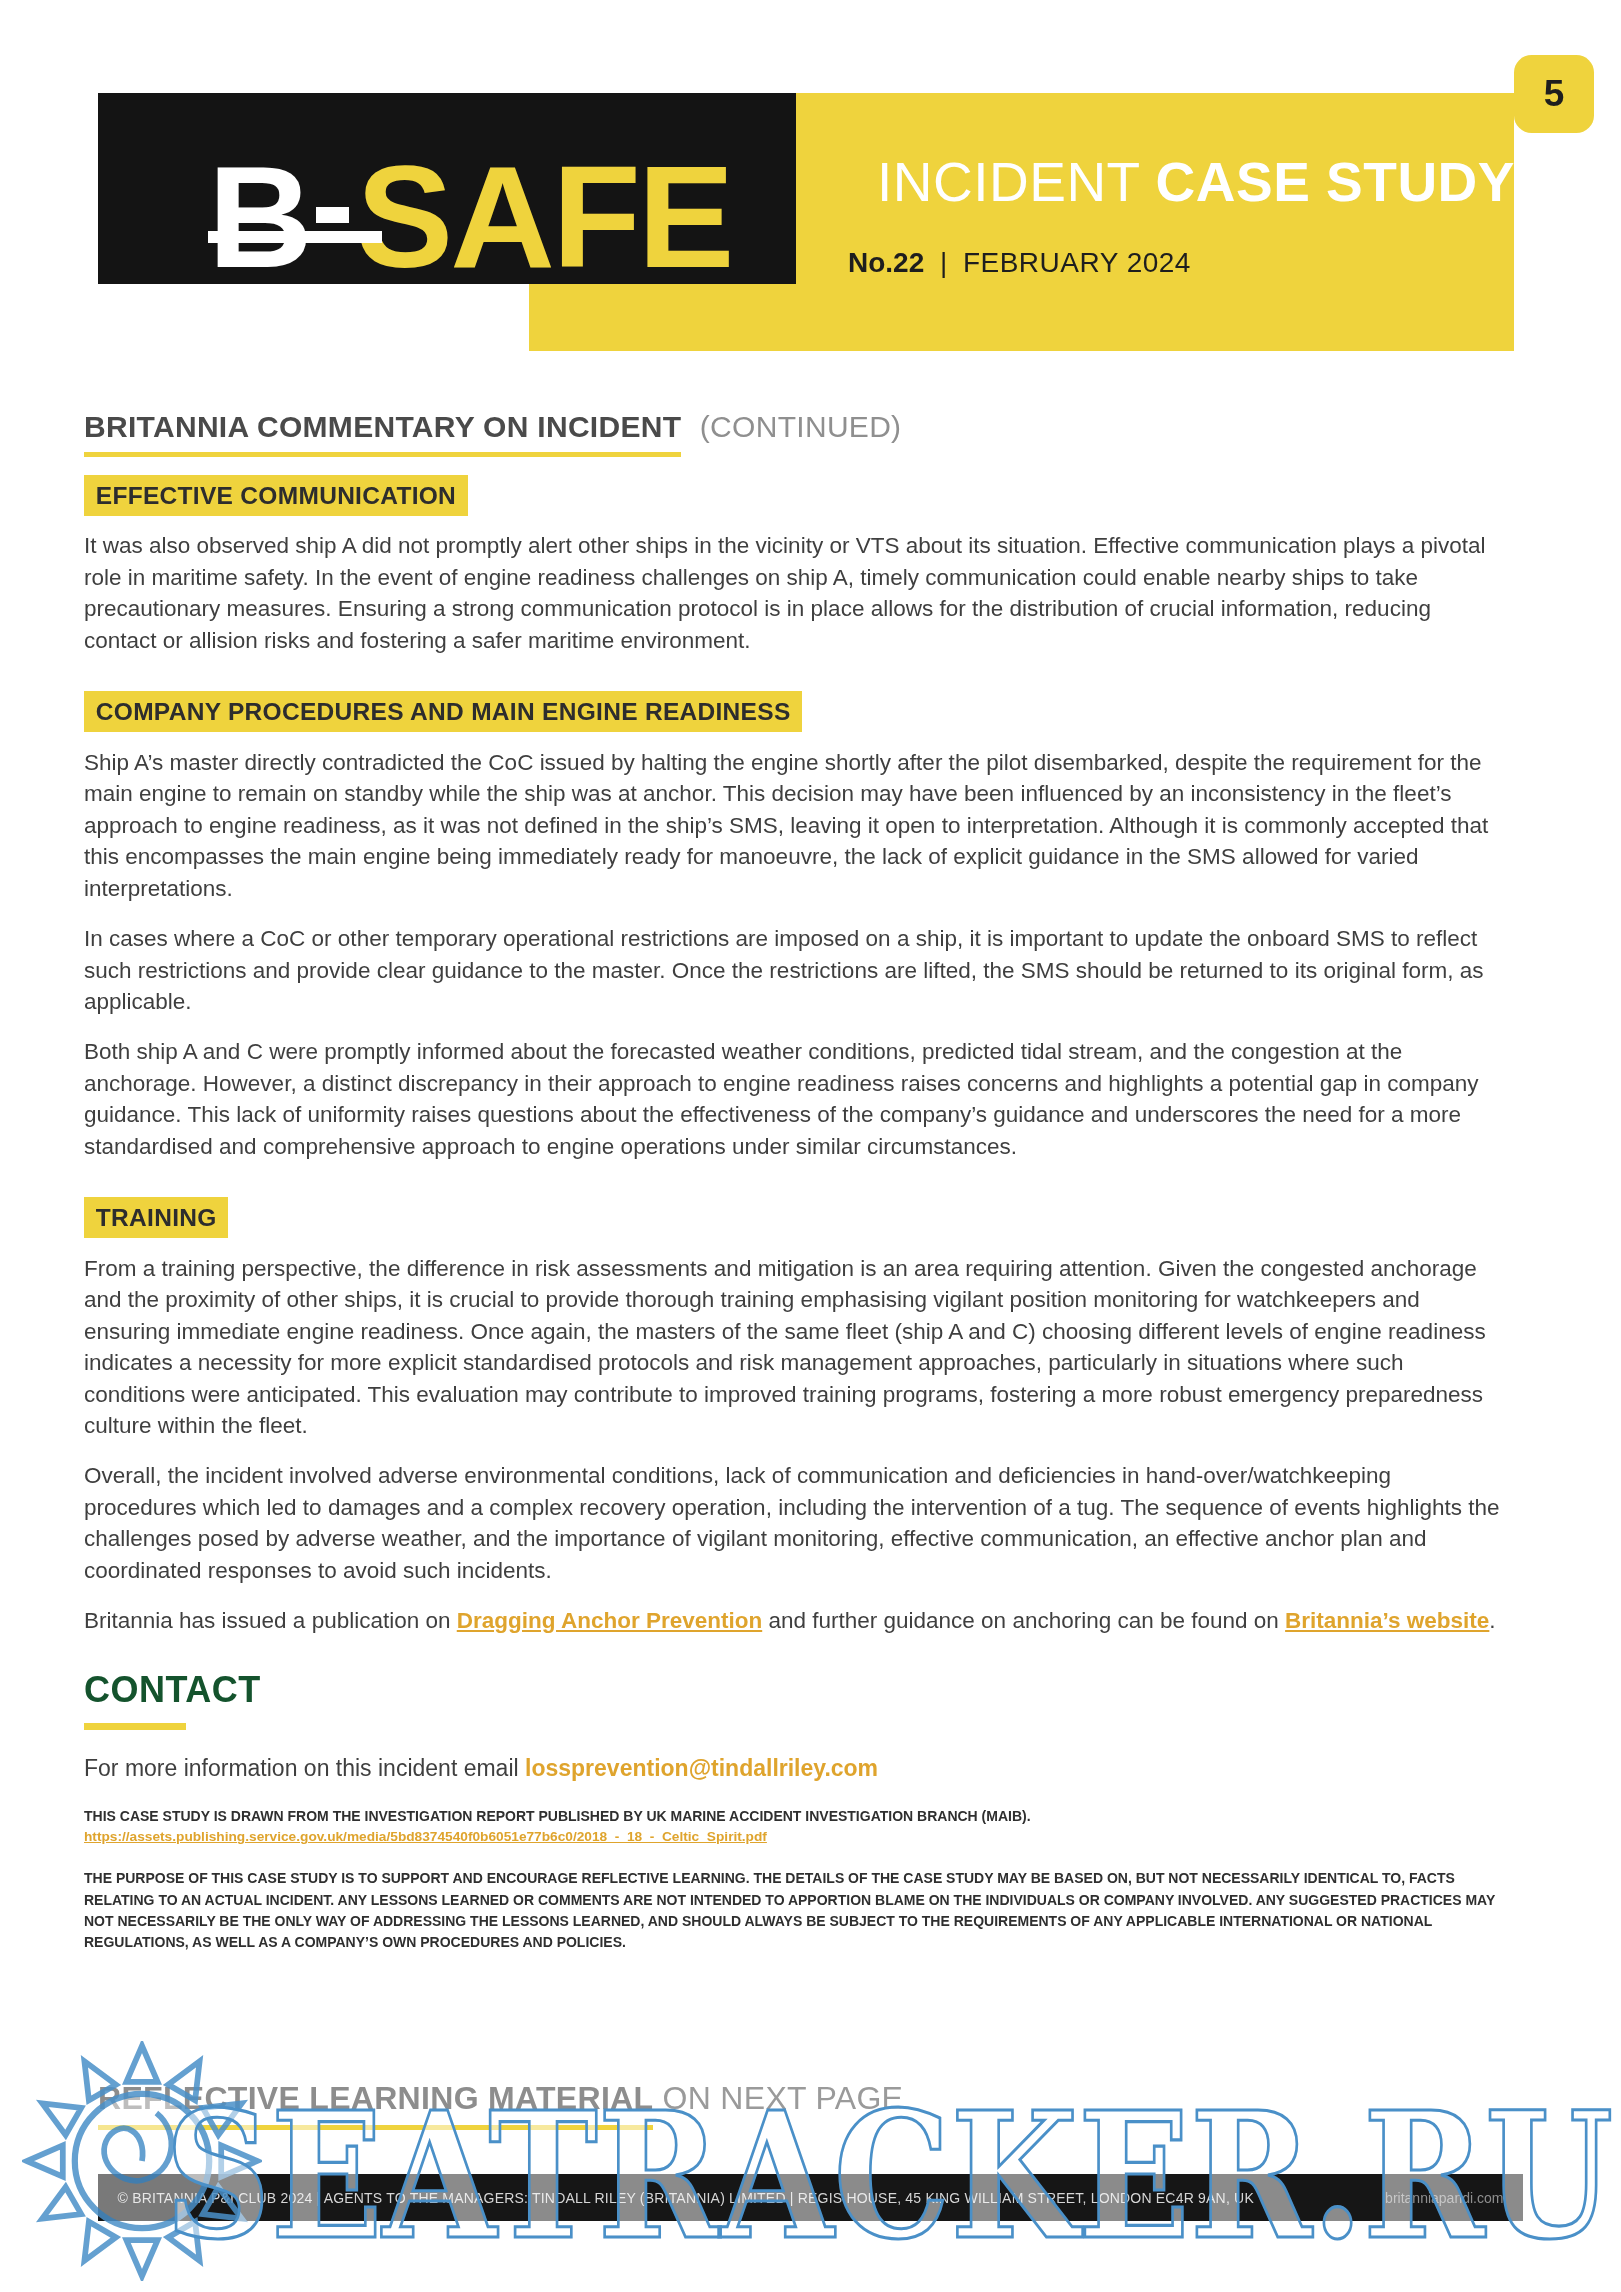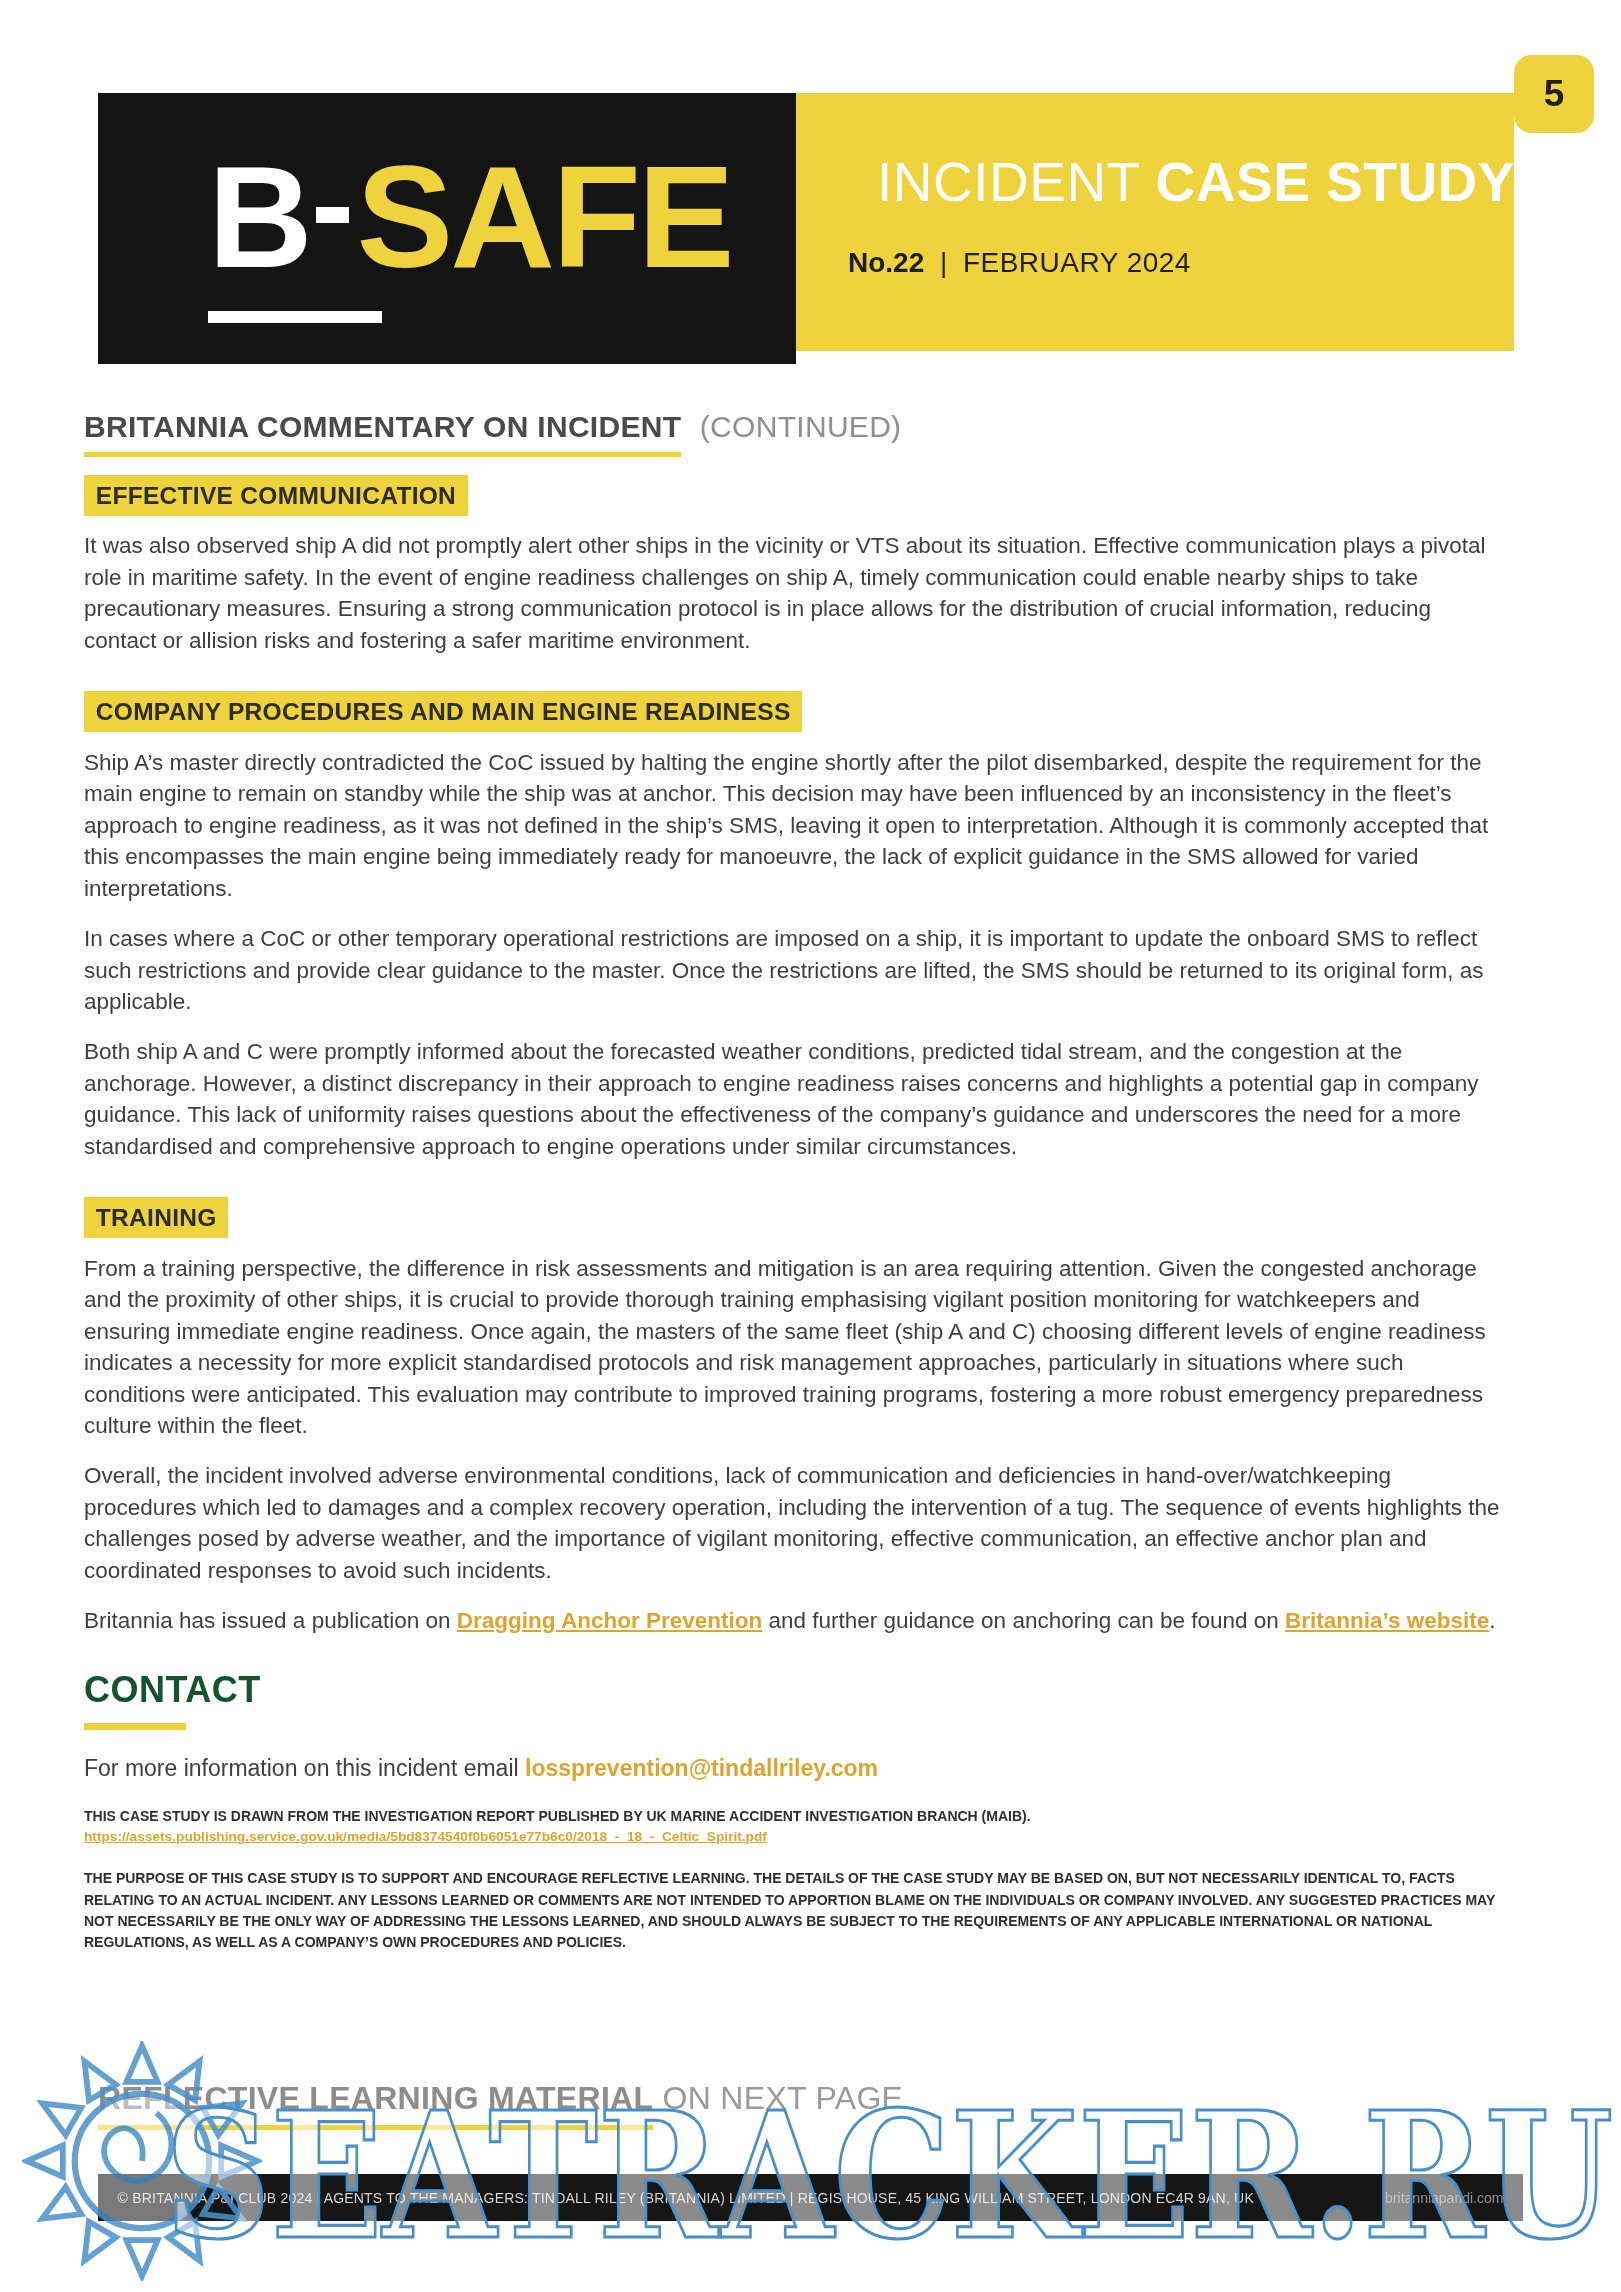--- a/index.html
+++ b/index.html
@@ -35,21 +35,21 @@
   .banner-title .light { font-weight: 400; margin-left: 29px; }
   .banner-title .bold { font-weight: 800; }
   .banner-sub { margin-top: 33px; font-size: 28px; color: #1e1e1e; }
   .banner-sub .no { font-weight: 800; }
   .banner-sub .sep { margin: 0 15.7px; font-weight: 300; }
   .banner-sub .date { font-weight: 500; letter-spacing: 0.5px; }
 
   .logo-box {
     position: absolute;
     left: 98px; top: 93px;
-    width: 698px; height: 271px;
+    width: 698px; height: 191px;
     background: #141414;
   }
   .logo-line {
     position: absolute; left: 110px; top: 41px;
     font-size: 145px; font-weight: 900; letter-spacing: -2.9px; white-space: nowrap;
   }
   .logo-b { color: #ffffff; }
   .logo-dash { display: inline-block; width: 33px; height: 15.7px; background: #ffffff; margin: 0 7.8px 27.4px 5.9px; vertical-align: middle; }
   .logo-safe { color: var(--yellow); }
   .logo-underbar { position: absolute; left: 110px; bottom: 41px; width: 174px; height: 11.8px; background: #ffffff; }

